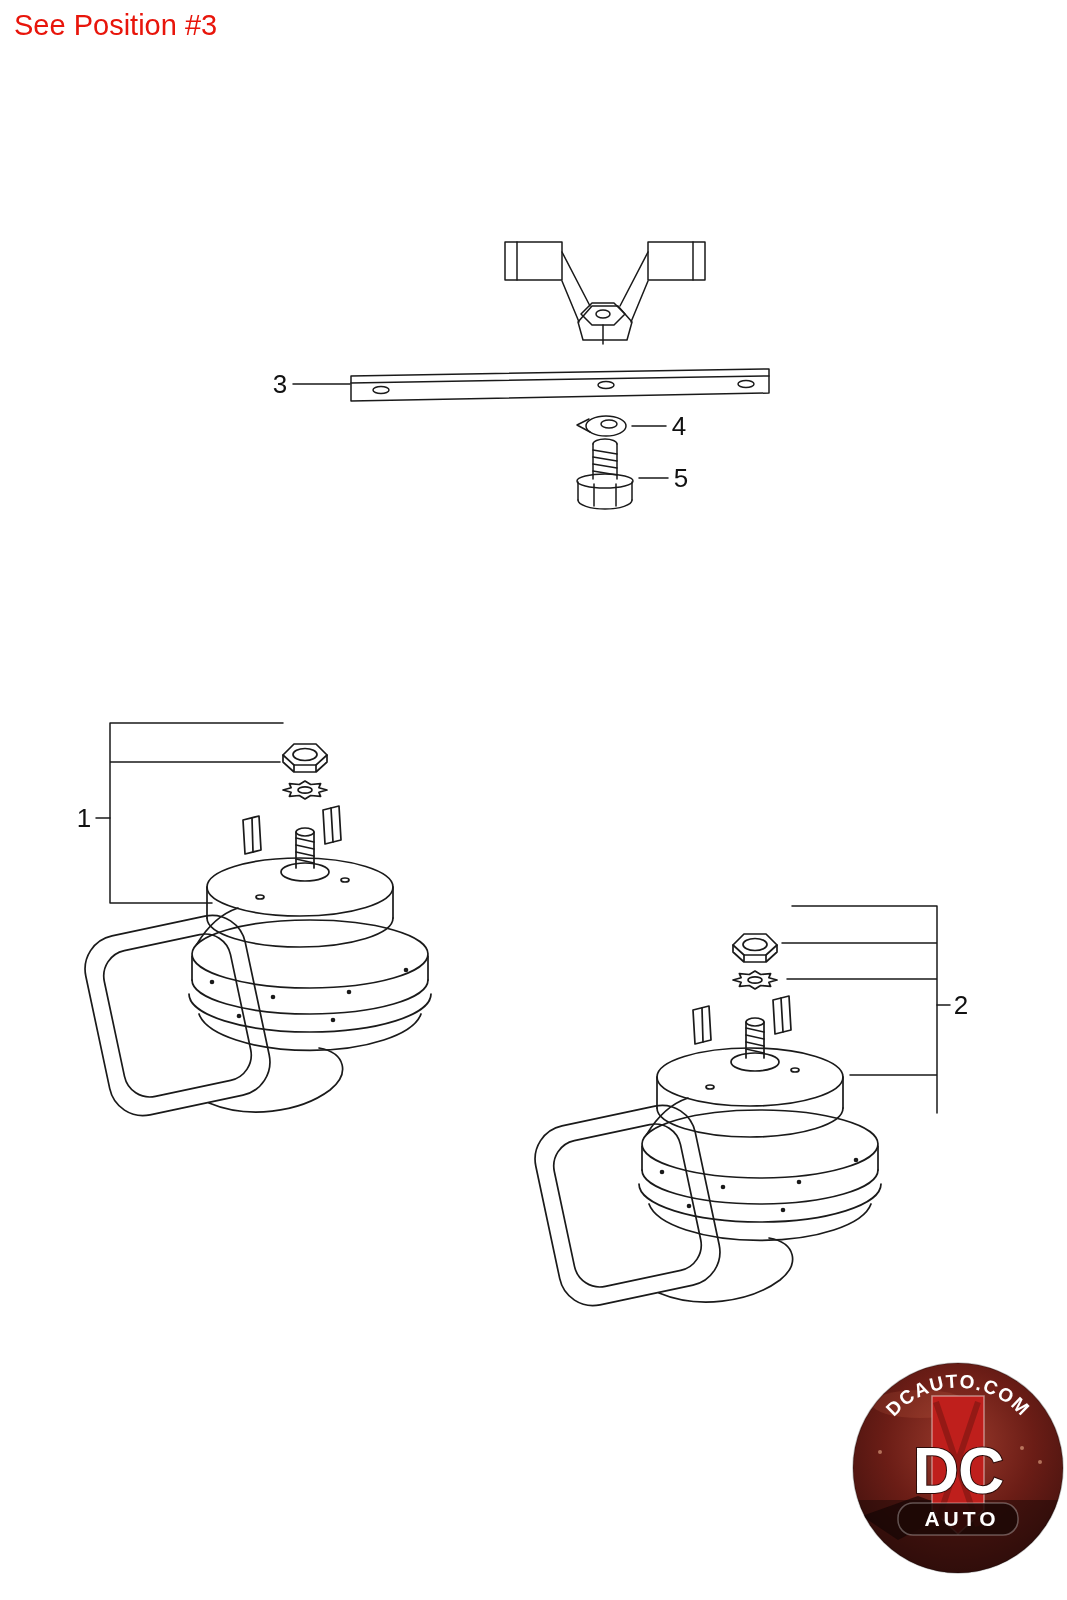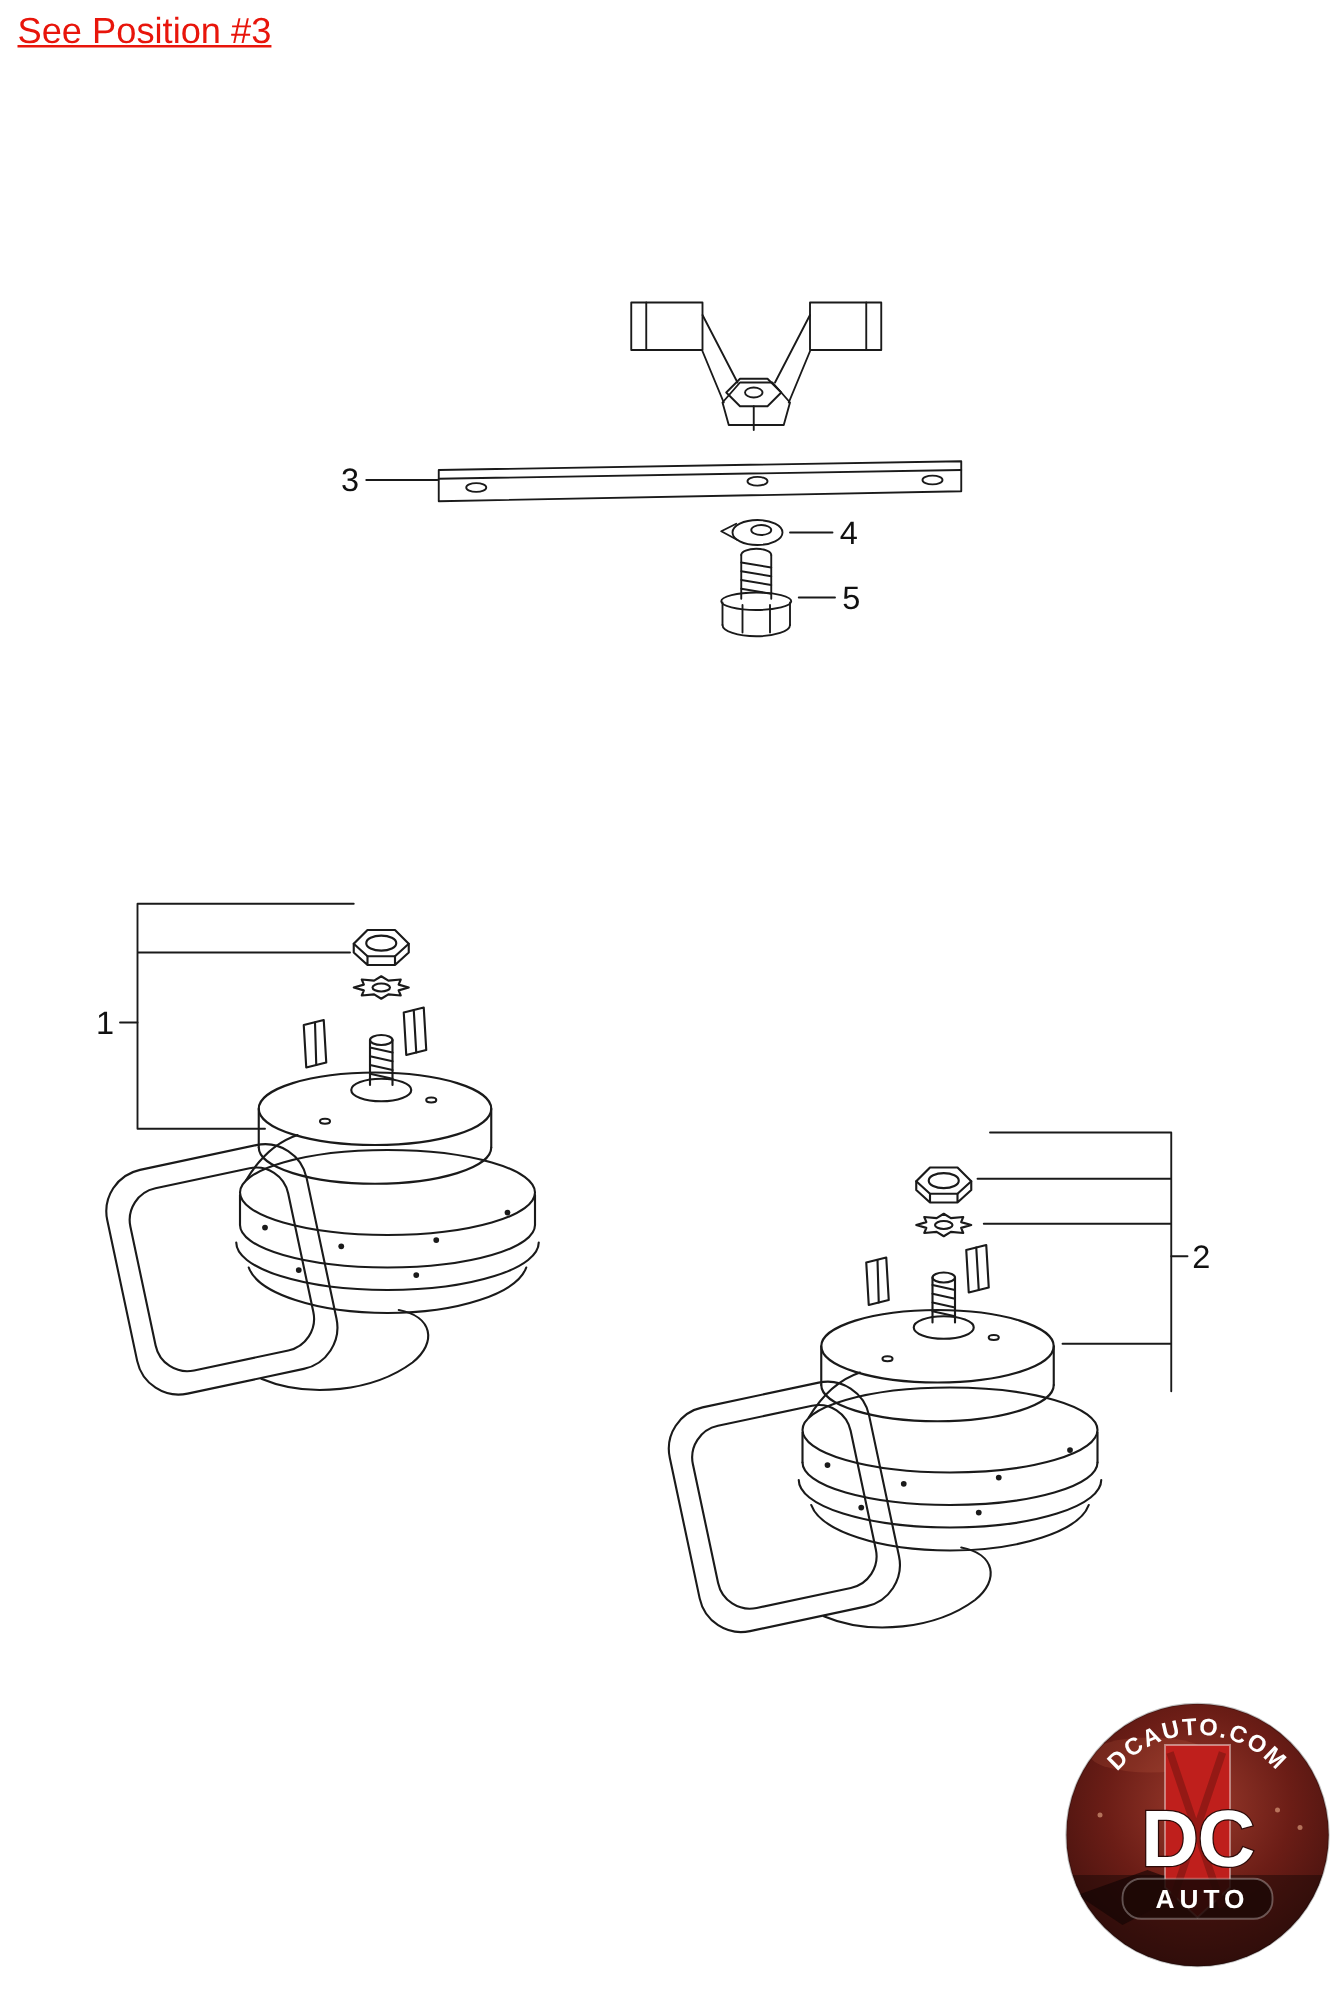--- a/index.html
+++ b/index.html
@@ -2,21 +2,21 @@
 <html><head>
 <meta charset="utf-8">
 <style>
   html,body{margin:0;padding:0;background:#ffffff;}
   .page{
     position:relative;width:1067px;height:1600px;background:#ffffff;overflow:hidden;
     font-family:"Liberation Sans",sans-serif;
   }
   .note{
     position:absolute;left:14px;top:8px;font-size:29px;line-height:1.2;
-    color:#e8150b;font-family:"Liberation Sans",sans-serif;text-decoration:underline;
+    color:#e8150b;font-family:"Liberation Sans",sans-serif;
   }
   svg.art{position:absolute;left:0;top:0;}
   .line-art{stroke:#1a1a1a;fill:none;stroke-width:1.5;stroke-linecap:round;stroke-linejoin:round;}
   .horn-art{stroke:#1a1a1a;fill:none;stroke-width:1.7;stroke-linecap:round;stroke-linejoin:round;}
   .callout-text{font-size:26px;fill:#111111;font-family:"Liberation Sans",sans-serif;}
   .logo-arc-text{font-size:19px;font-weight:bold;letter-spacing:1.5px;fill:#ffffff;font-family:"Liberation Sans",sans-serif;}
   .logo-dc{font-size:64px;font-weight:bold;fill:#ffffff;stroke:#2b0a08;stroke-width:2px;paint-order:stroke;letter-spacing:-1px;font-family:"Liberation Sans",sans-serif;}
   .logo-auto{font-size:21px;font-weight:bold;fill:#ffffff;letter-spacing:4px;font-family:"Liberation Sans",sans-serif;}
 </style>
 </head>

